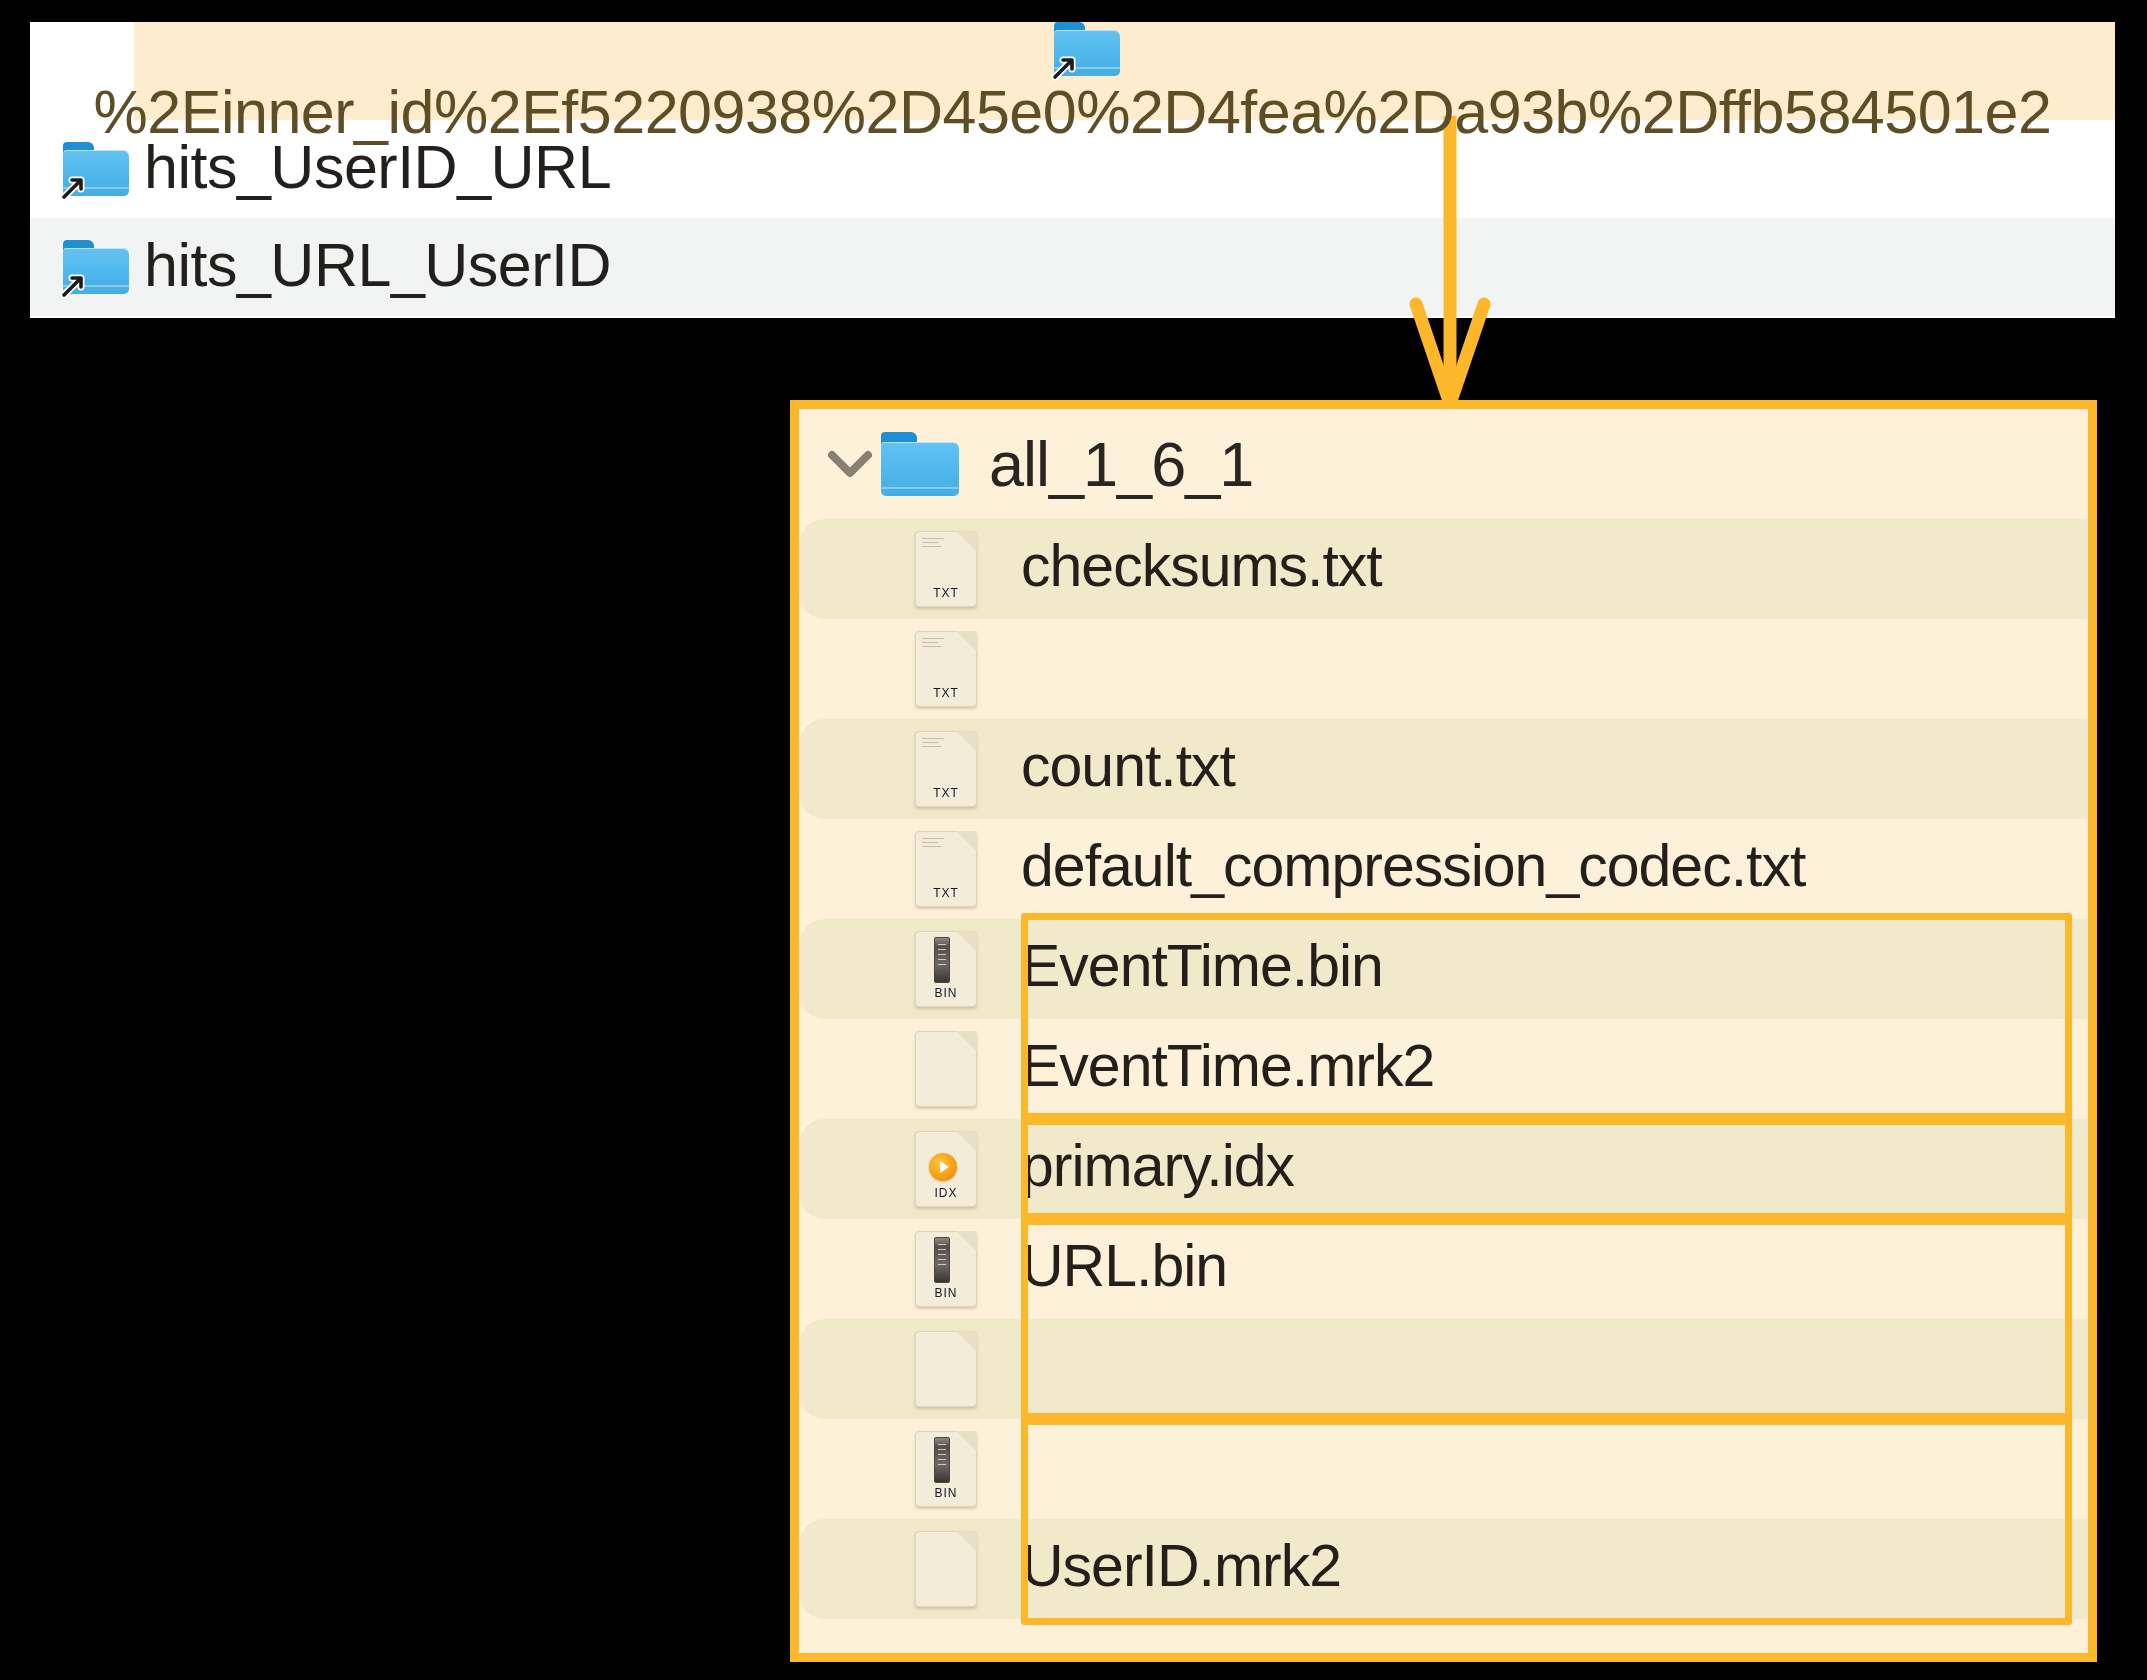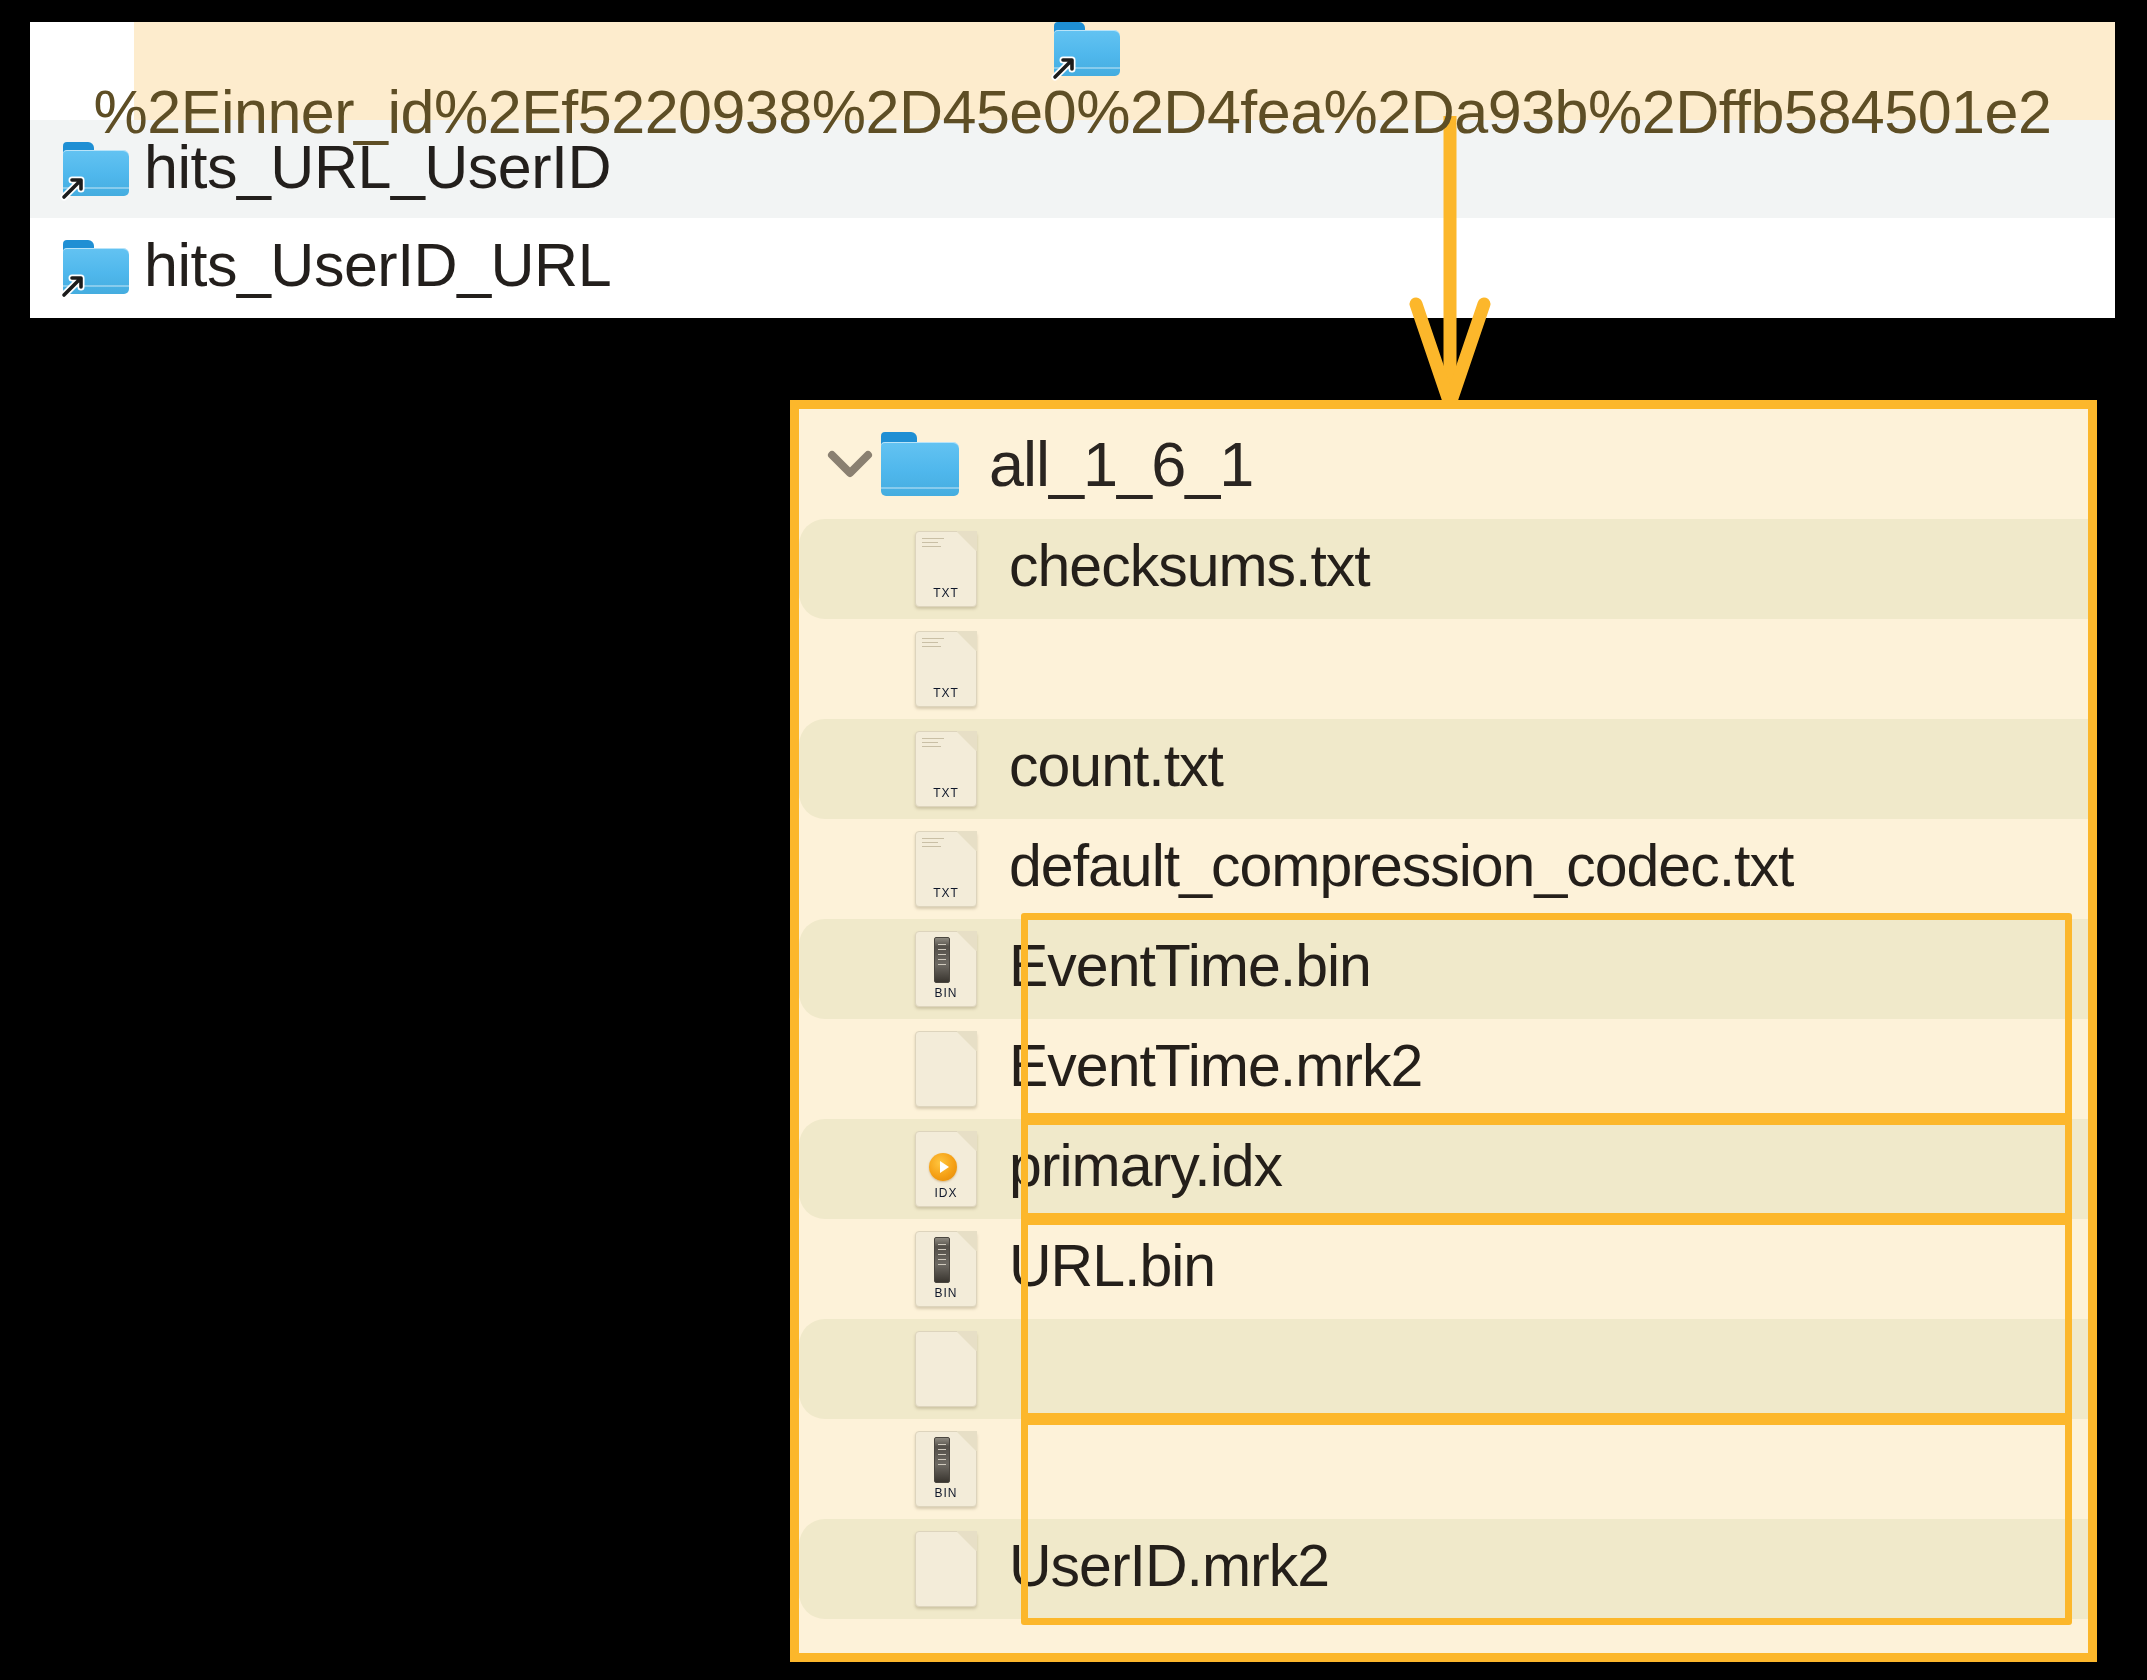--- a/index.html
+++ b/index.html
@@ -87,21 +87,21 @@
     position:absolute;left:0;right:0;top:0;bottom:0;
     background:#f0e9ca;border-radius:26px 0 0 26px;
   }
   .file-row.odd .stripe{background:transparent;}
   .file-row .fr-icon{
     position:relative;z-index:3;width:70px;min-width:70px;margin-left:112px;
     display:flex;align-items:center;justify-content:center;
   }
   .file-row .fr-label{
     position:relative;z-index:3;font-size:59px;color:#241f1a;
-    letter-spacing:-1px;white-space:nowrap;margin-left:28px;line-height:1;
+    letter-spacing:-1px;white-space:nowrap;margin-left:40px;line-height:1;
     padding-bottom:6px;
   }
 
   
   .doc{position:relative;width:62px;height:76px;}
   .doc .page{
     position:absolute;left:0;top:0;width:62px;height:76px;
     background:#f3ecd9;border:1px solid #ddd4bd;border-radius:4px;
     box-shadow:0 2px 3px rgba(120,105,70,.28);
     box-sizing:border-box;
@@ -168,48 +168,48 @@
           <div class="body"></div>
         <svg class="alias" viewBox="0 0 30 30">
           <path d="M5 25 L21 9 M13 8 L22 8 L22 17" stroke="#ffffff" stroke-width="7" fill="none" stroke-linecap="round" stroke-linejoin="round"></path>
           <path d="M5 25 L21 9 M13 8 L22 8 L22 17" stroke="#1c1c1c" stroke-width="3.6" fill="none" stroke-linecap="round" stroke-linejoin="round"></path>
         </svg>
       </div>
     </div>
     <div class="tr-label">%2Einner_id%2Ef5220938%2D45e0%2D4fea%2Da93b%2Dffb584501e2</div>
   </div>
 
+  <div class="top-row">
+    <div class="tr-icon">
+      <div class="folder-ico">
+        <div class="tab"></div>
+          <div class="body"></div>
+        <svg class="alias" viewBox="0 0 30 30">
+          <path d="M5 25 L21 9 M13 8 L22 8 L22 17" stroke="#ffffff" stroke-width="7" fill="none" stroke-linecap="round" stroke-linejoin="round"></path>
+          <path d="M5 25 L21 9 M13 8 L22 8 L22 17" stroke="#1c1c1c" stroke-width="3.6" fill="none" stroke-linecap="round" stroke-linejoin="round"></path>
+        </svg>
+      </div>
+    </div>
+    <div class="tr-label">hits_UserID_URL</div>
+  </div>
+
   <div class="top-row alt">
     <div class="tr-icon">
       <div class="folder-ico">
         <div class="tab"></div>
           <div class="body"></div>
         <svg class="alias" viewBox="0 0 30 30">
           <path d="M5 25 L21 9 M13 8 L22 8 L22 17" stroke="#ffffff" stroke-width="7" fill="none" stroke-linecap="round" stroke-linejoin="round"></path>
           <path d="M5 25 L21 9 M13 8 L22 8 L22 17" stroke="#1c1c1c" stroke-width="3.6" fill="none" stroke-linecap="round" stroke-linejoin="round"></path>
         </svg>
       </div>
     </div>
     <div class="tr-label">hits_URL_UserID</div>
   </div>
 
-  <div class="top-row">
-    <div class="tr-icon">
-      <div class="folder-ico">
-        <div class="tab"></div>
-          <div class="body"></div>
-        <svg class="alias" viewBox="0 0 30 30">
-          <path d="M5 25 L21 9 M13 8 L22 8 L22 17" stroke="#ffffff" stroke-width="7" fill="none" stroke-linecap="round" stroke-linejoin="round"></path>
-          <path d="M5 25 L21 9 M13 8 L22 8 L22 17" stroke="#1c1c1c" stroke-width="3.6" fill="none" stroke-linecap="round" stroke-linejoin="round"></path>
-        </svg>
-      </div>
-    </div>
-    <div class="tr-label">hits_UserID_URL</div>
-  </div>
-
 </div>
 
 <svg id="arrow-svg" viewBox="0 0 120 300">
   <path d="M60 0 L60 284" stroke="#fcb72b" stroke-width="13" fill="none" stroke-linecap="butt"></path>
   <path d="M26 188 L60 288 L94 188" stroke="#fcb72b" stroke-width="13" fill="none" stroke-linecap="round" stroke-linejoin="round"></path>
 </svg>
 
 <div id="main-panel">
 
   <div class="dir-header">

